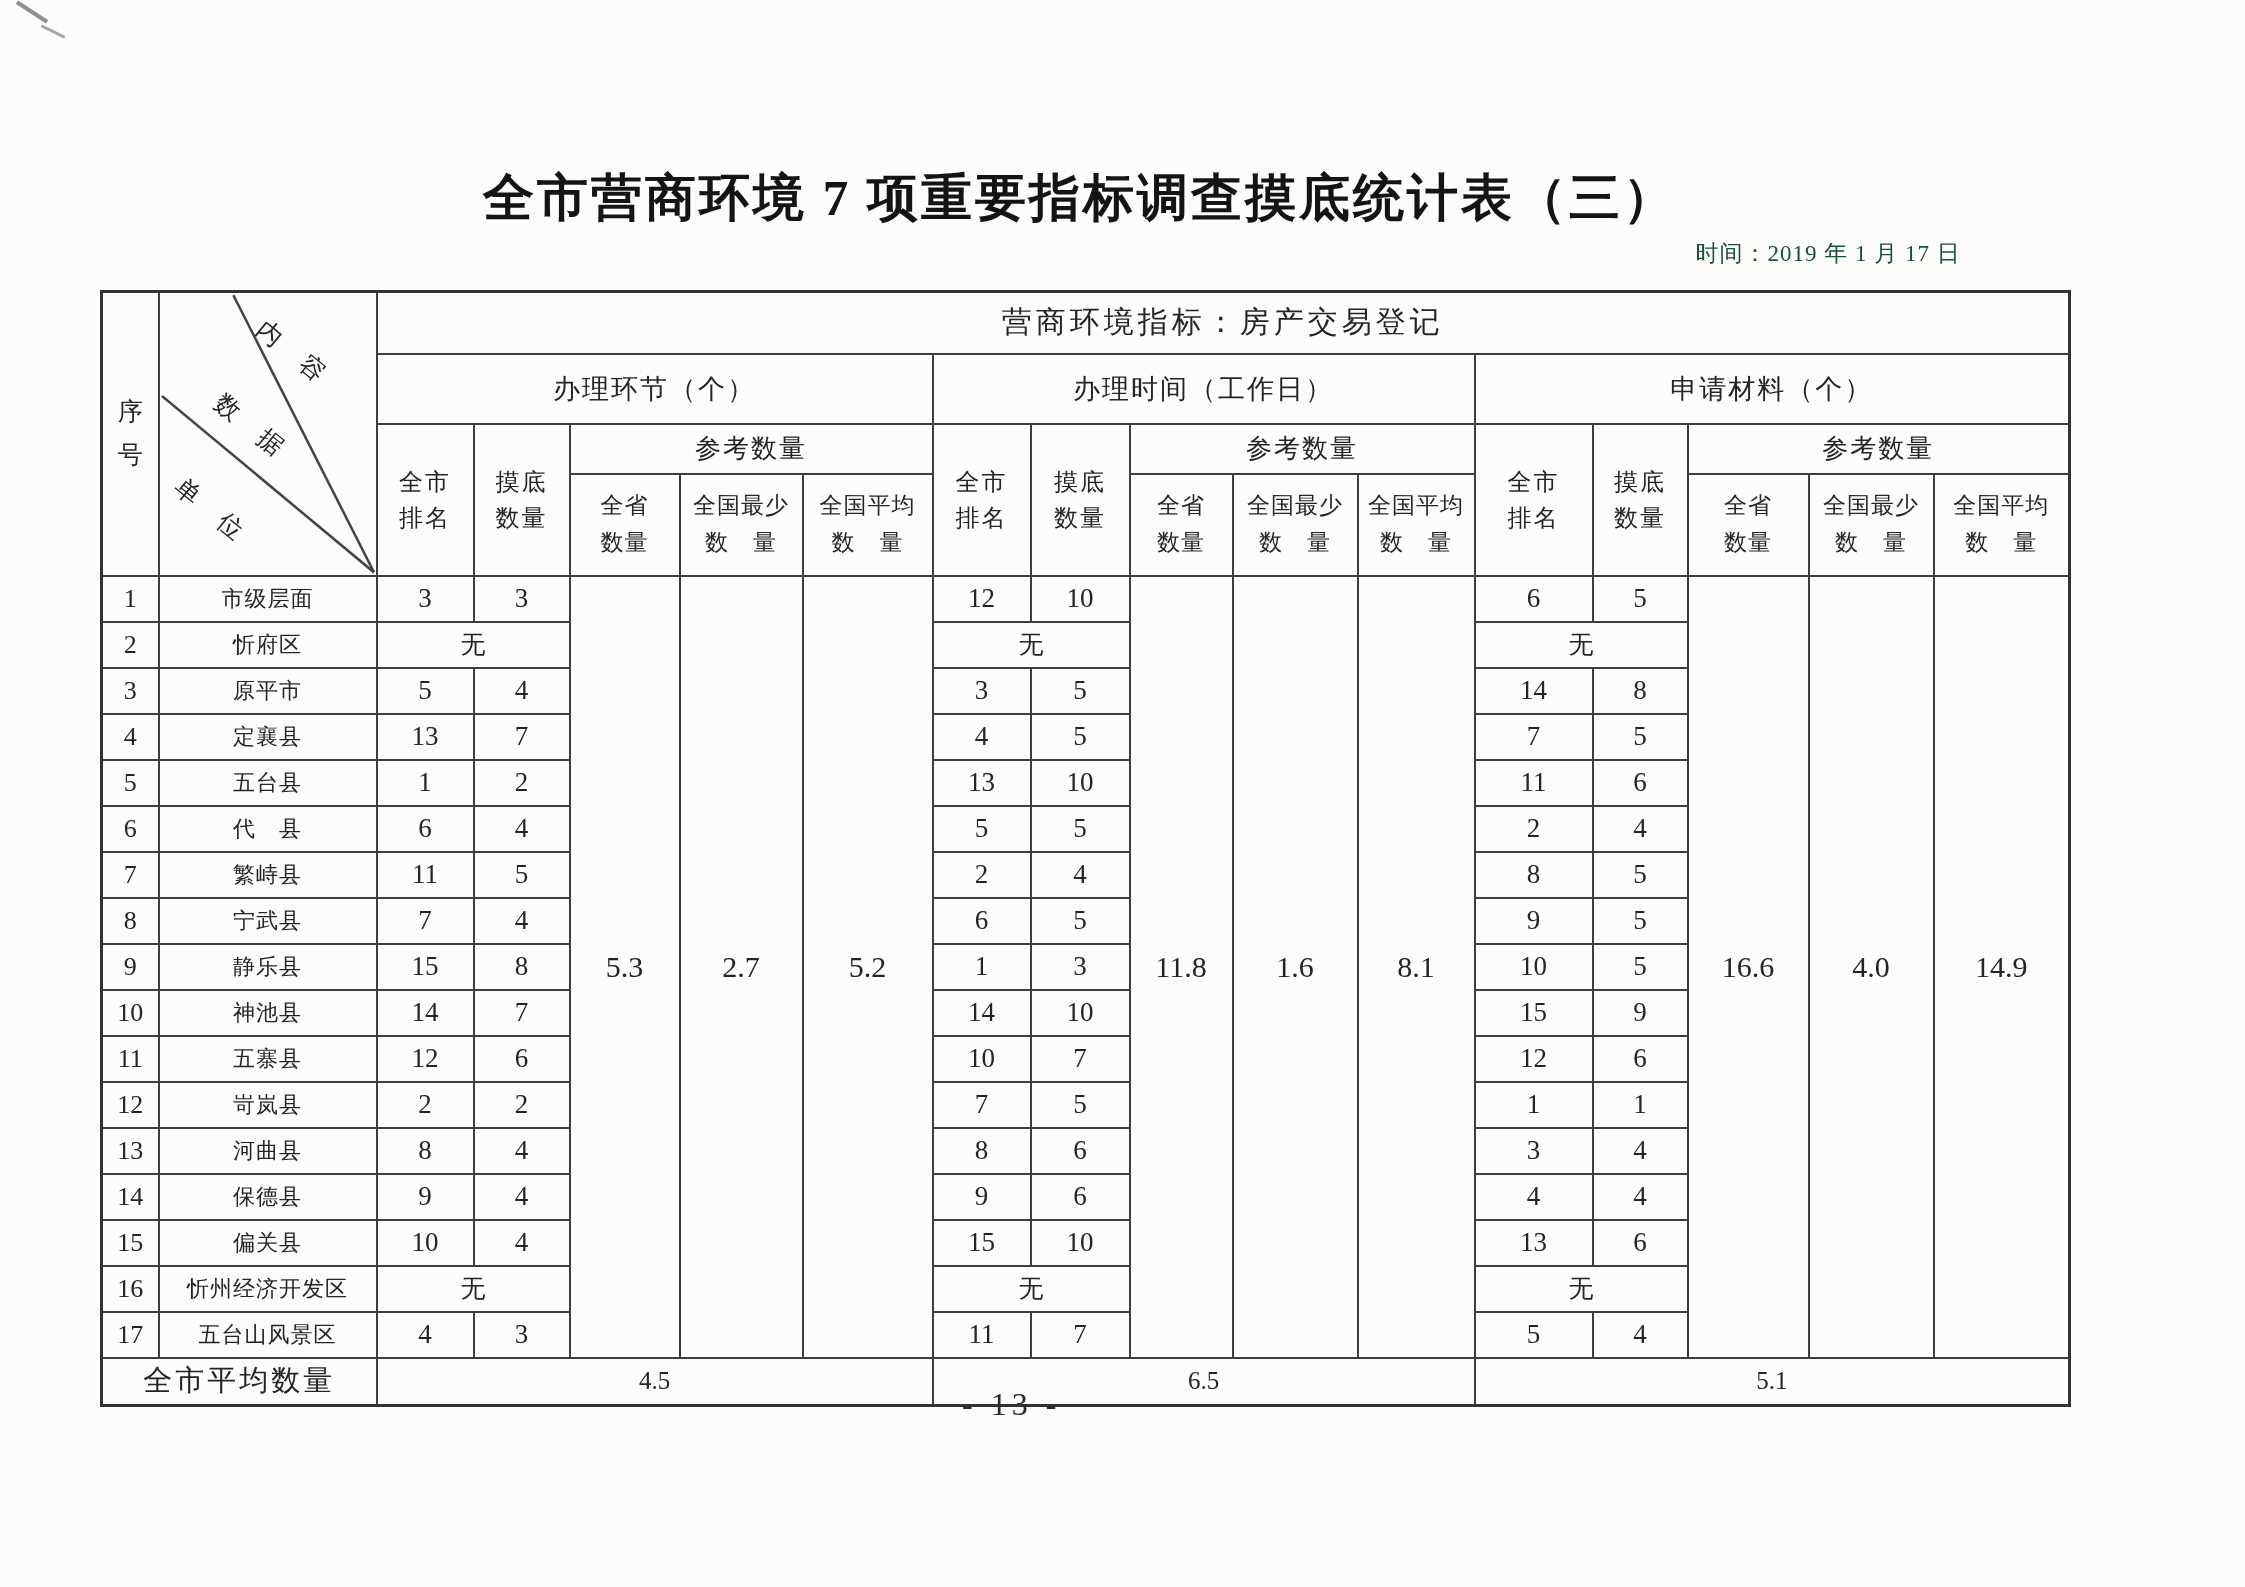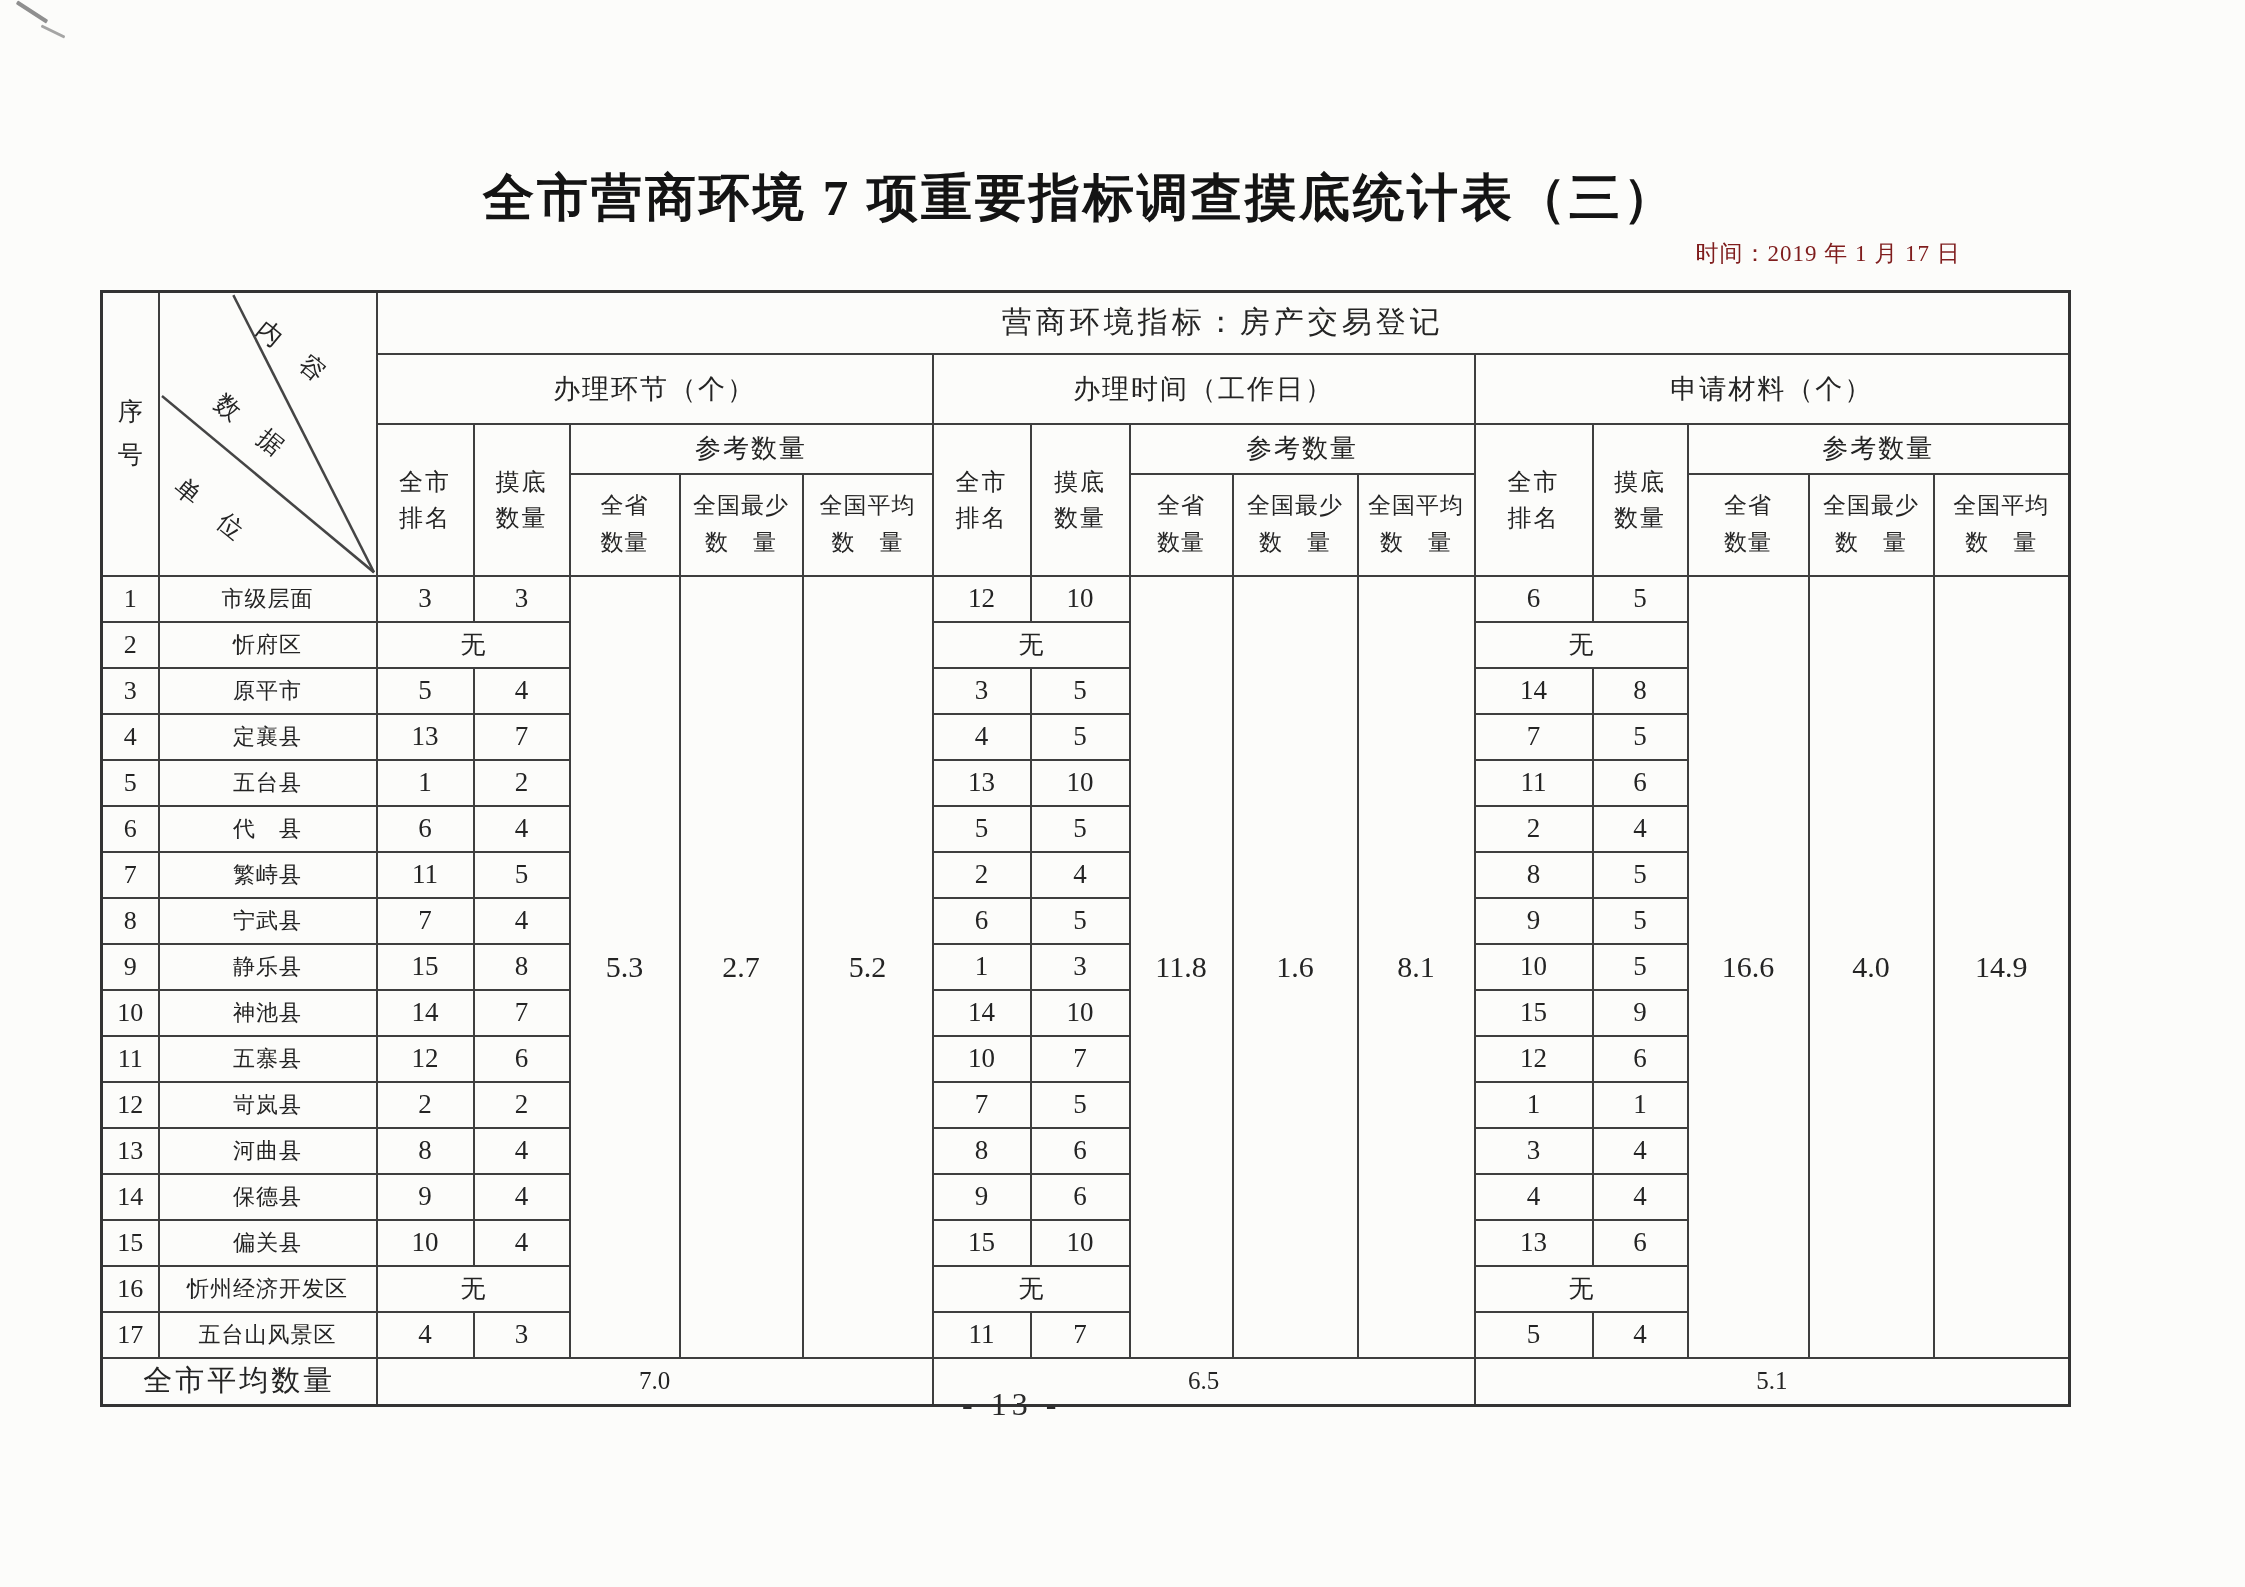--- a/index.html
+++ b/index.html
@@ -12,21 +12,21 @@
   .mark{position:absolute;background:#8f8f8f;border-radius:1px;}
   .mark1{left:14px;top:10px;width:36px;height:4px;transform:rotate(33deg);}
   .mark2{left:40px;top:30px;width:26px;height:3px;transform:rotate(26deg);opacity:.8;}
 
   .title{
     position:absolute;left:380px;top:164px;width:1400px;
     text-align:center;font-size:51px;font-weight:bold;letter-spacing:3px;color:#141414;
   }
   .date{
     position:absolute;left:1628px;top:238px;width:400px;
-    text-align:center;font-size:23px;letter-spacing:1px;color:#7f1d1d;
+    text-align:center;font-size:23px;letter-spacing:1px;color:#14532d;
   }
   table.stat{
     position:absolute;left:100px;top:290px;width:1968px;
     border-collapse:collapse;table-layout:fixed;
     border:3px solid #333;
   }
   .stat th,.stat td{
     border:2px solid #3e3e3e;padding:0;margin:0;
     text-align:center;vertical-align:middle;font-weight:normal;color:#242424;
     overflow:hidden;
@@ -360,21 +360,21 @@
           <td class="c-num">3</td>
           <td class="c-num">11</td>
           <td class="c-num">7</td>
           <td class="c-num">5</td>
           <td class="c-num">4</td>
         </tr>
       </tbody>
     <tfoot>
       <tr class="frow">
         <th colspan="2" class="c-footlabel">全市平均数量</th>
-        <td colspan="5" class="c-footval">7.0</td>
+        <td colspan="5" class="c-footval">4.5</td>
         <td colspan="5" class="c-footval">6.5</td>
         <td colspan="5" class="c-footval">5.1</td>
       </tr>
     </tfoot>
   </table>
 
   <div class="pageno">- 13 -</div>
 
 </div>
 

